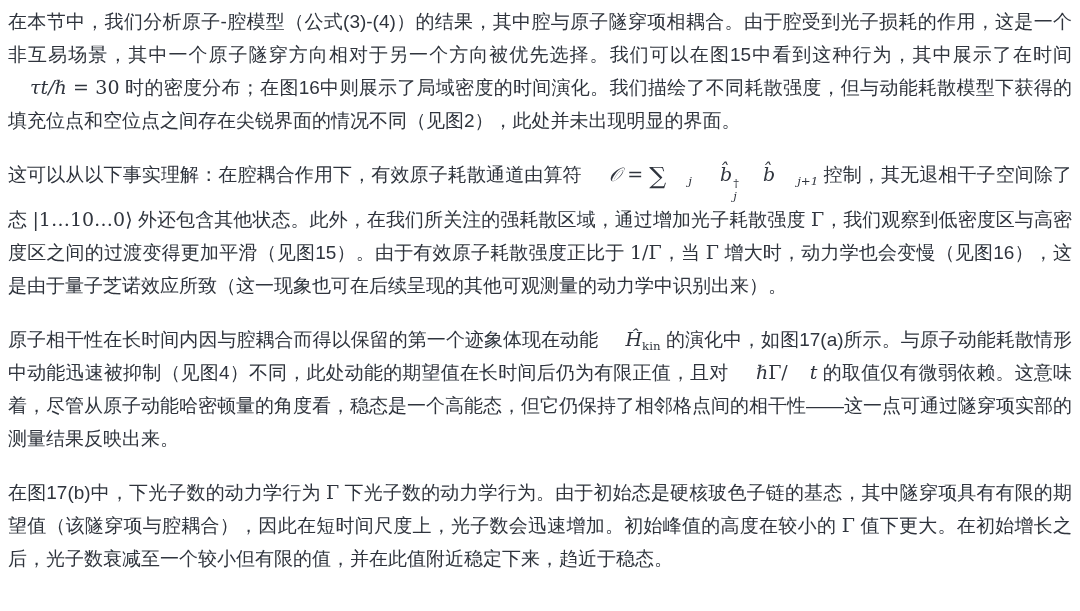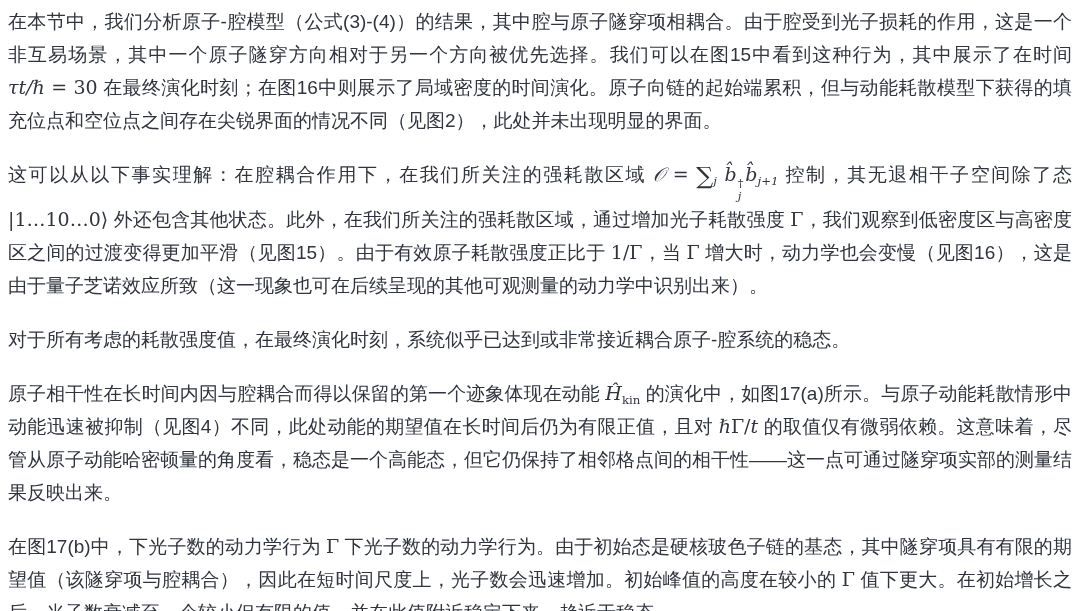--- a/index.html
+++ b/index.html
@@ -21,21 +21,21 @@
   .doc p {
     margin: 0 0 21px 0;
     text-align: justify;
     text-justify: inter-ideograph;
   }
   .doc p:last-child { margin-bottom: 0; }
   .math {
     font-family: "DejaVu Serif", "Liberation Serif", serif;
     white-space: nowrap;
   }
-  .math .it { font-style: italic; }
+  .math .it { font-style: italic; margin-left: 22px; }
   .math .up { font-style: normal; }
   .math .big {
     font-size: 1.25em;
     line-height: 1;
     vertical-align: -0.12em;
   }
   .math sub, .math sup {
     font-size: 0.62em;
     line-height: 0;
   }
@@ -50,21 +50,20 @@
     margin-left: 1px;
     margin-right: 2px;
   }
   .math .stack .s-sup { font-style: normal; }
   .math .stack .s-sub { font-style: italic; }
 </style>
 </head>
 <body>
 
 <div class="doc">
-    <p><span>在本节中，我们分析原子-腔模型（公式(3)-(4)）的结果，其中腔与原子隧穿项相耦合。由于腔受到光子损耗的作用，这是一个非互易场景，其中一个原子隧穿方向相对于另一个方向被优先选择。我们可以在图15中看到这种行为，其中展示了在时间 </span><span class="math"><span class="it">τt/ℏ</span><span class="up"> = 30</span></span><span> 在最终演化时刻；在图16中则展示了局域密度的时间演化。原子向链的起始端累积，但与动能耗散模型下获得的填充位点和空位点之间存在尖锐界面的情况不同（见图2），此处并未出现明显的界面。</span></p>
-    <p><span>这可以从以下事实理解：在腔耦合作用下，在我们所关注的强耗散区域 </span><span class="math"><span class="it">𝒪</span><span class="up"> = </span><span class="up big">∑</span><sub class="it">j</sub><span class="it"> b̂</span><span class="stack">
+    <p><span>在本节中，我们分析原子-腔模型（公式(3)-(4)）的结果，其中腔与原子隧穿项相耦合。由于腔受到光子损耗的作用，这是一个非互易场景，其中一个原子隧穿方向相对于另一个方向被优先选择。我们可以在图15中看到这种行为，其中展示了在时间 </span><span class="math"><span class="it">τt/ℏ</span><span class="up"> = 30</span></span><span> 时的密度分布；在图16中则展示了局域密度的时间演化。我们描绘了不同耗散强度，但与动能耗散模型下获得的填充位点和空位点之间存在尖锐界面的情况不同（见图2），此处并未出现明显的界面。</span></p>
+    <p><span>这可以从以下事实理解：在腔耦合作用下，有效原子耗散通道由算符 </span><span class="math"><span class="it">𝒪</span><span class="up"> = </span><span class="up big">∑</span><sub class="it">j</sub><span class="it"> b̂</span><span class="stack">
           <span class="s-sup">†</span>
           <span class="s-sub">j</span>
         </span><span class="it">b̂</span><sub class="it">j+1</sub></span><span> 控制，其无退相干子空间除了态 </span><span class="math"><span class="up">|1…10…0⟩</span></span><span> 外还包含其他状态。此外，在我们所关注的强耗散区域，通过增加光子耗散强度 </span><span class="math"><span class="up">Γ</span></span><span>，我们观察到低密度区与高密度区之间的过渡变得更加平滑（见图15）。由于有效原子耗散强度正比于 </span><span class="math"><span class="up">1/Γ</span></span><span>，当 </span><span class="math"><span class="up">Γ</span></span><span> 增大时，动力学也会变慢（见图16），这是由于量子芝诺效应所致（这一现象也可在后续呈现的其他可观测量的动力学中识别出来）。</span></p>
-    <p><span>对于所有考虑的耗散强度值，在最终演化时刻，系统似乎已达到或非常接近耦合原子-腔系统的稳态。</span></p>
     <p><span>原子相干性在长时间内因与腔耦合而得以保留的第一个迹象体现在动能 </span><span class="math"><span class="it">Ĥ</span><sub class="up">kin</sub></span><span> 的演化中，如图17(a)所示。与原子动能耗散情形中动能迅速被抑制（见图4）不同，此处动能的期望值在长时间后仍为有限正值，且对 </span><span class="math"><span class="it">ℏ</span><span class="up">Γ/</span><span class="it">t</span></span><span> 的取值仅有微弱依赖。这意味着，尽管从原子动能哈密顿量的角度看，稳态是一个高能态，但它仍保持了相邻格点间的相干性——这一点可通过隧穿项实部的测量结果反映出来。</span></p>
     <p><span>在图17(b)中，下光子数的动力学行为 </span><span class="math"><span class="up">Γ</span></span><span> 下光子数的动力学行为。由于初始态是硬核玻色子链的基态，其中隧穿项具有有限的期望值（该隧穿项与腔耦合），因此在短时间尺度上，光子数会迅速增加。初始峰值的高度在较小的 </span><span class="math"><span class="up">Γ</span></span><span> 值下更大。在初始增长之后，光子数衰减至一个较小但有限的值，并在此值附近稳定下来，趋近于稳态。</span></p>
   </div>
 
 </body></html>

